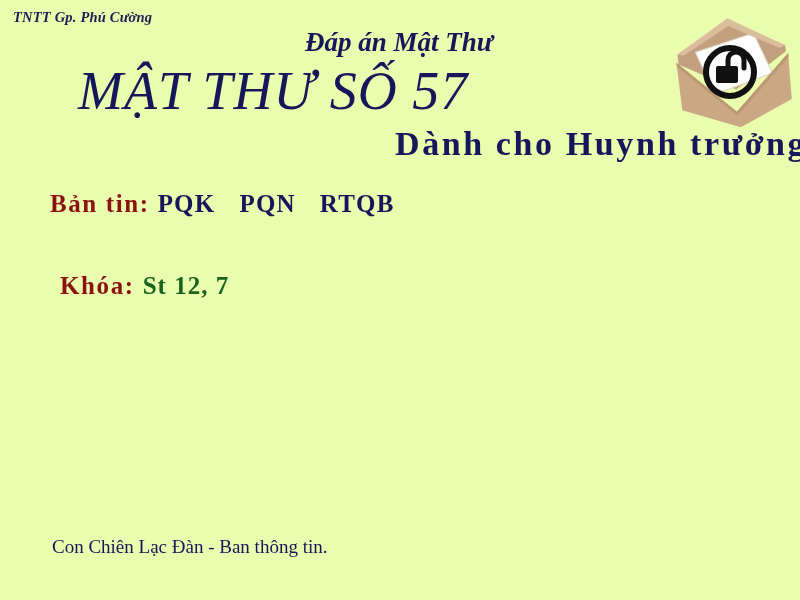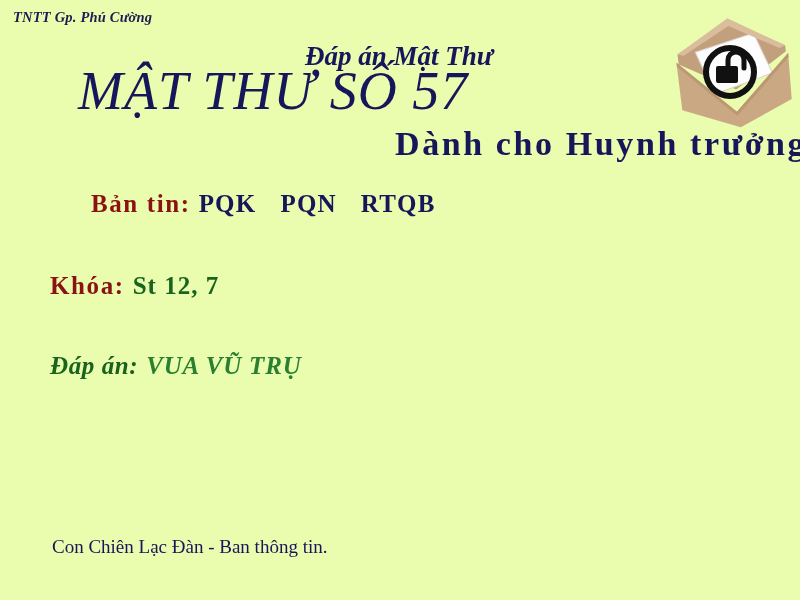--- a/index.html
+++ b/index.html
@@ -37,21 +37,20 @@
   
   .kicker {
     position: absolute;
     left: 305px;
     top: 27px;
     font-size: 27px;
     font-style: italic;
     font-weight: 700;
     color: #16165a;
     white-space: nowrap;
-    margin-top: 14px;
   }
   .main-title {
     position: absolute;
     left: 78px;
     top: 60px;
     font-size: 54px;
     font-style: italic;
     font-weight: 400;
     color: #16165a;
     letter-spacing: 1px;
@@ -79,22 +78,22 @@
   .envelope-wrap svg { display: block; }
 
   
   .row {
     position: absolute;
     left: 50px;
     white-space: nowrap;
     font-size: 25px;
     font-weight: 700;
   }
-  .row-bantin  { top: 190px; margin-left: 41px; }
-  .row-khoa    { top: 272px; }
+  .row-bantin  { top: 190px; }
+  .row-khoa    { top: 272px; margin-left: 10px; }
   .row-dapan   { top: 352px; }
 
   .lbl-red {
     color: #8b1212;
     letter-spacing: 1.6px;
   }
   .val-navy {
     color: #16165a;
     letter-spacing: 1.2px;
   }
@@ -163,19 +162,16 @@
   </div>
 
   <div class="row row-bantin">
     <span class="lbl-red">Bản tin:</span><span class="gap-sm"></span><span class="val-navy">PQK</span><span class="gap"></span><span class="val-navy">PQN</span><span class="gap"></span><span class="val-navy">RTQB</span>
   </div>
 
   <div class="row row-khoa">
     <span class="lbl-red">Khóa:</span><span class="gap-sm"></span><span class="val-green">St 12, 7</span>
   </div>
 
-  <div class="row row-dapan">
-    <span class="lbl-green">Đáp án:</span><span class="gap-sm"></span><span class="val-green-ital">VUA VŨ TRỤ</span>
-  </div>
 
   <div class="footer">Con Chiên Lạc Đàn - Ban thông tin.</div>
 
 </div>
 
 </body></html>

